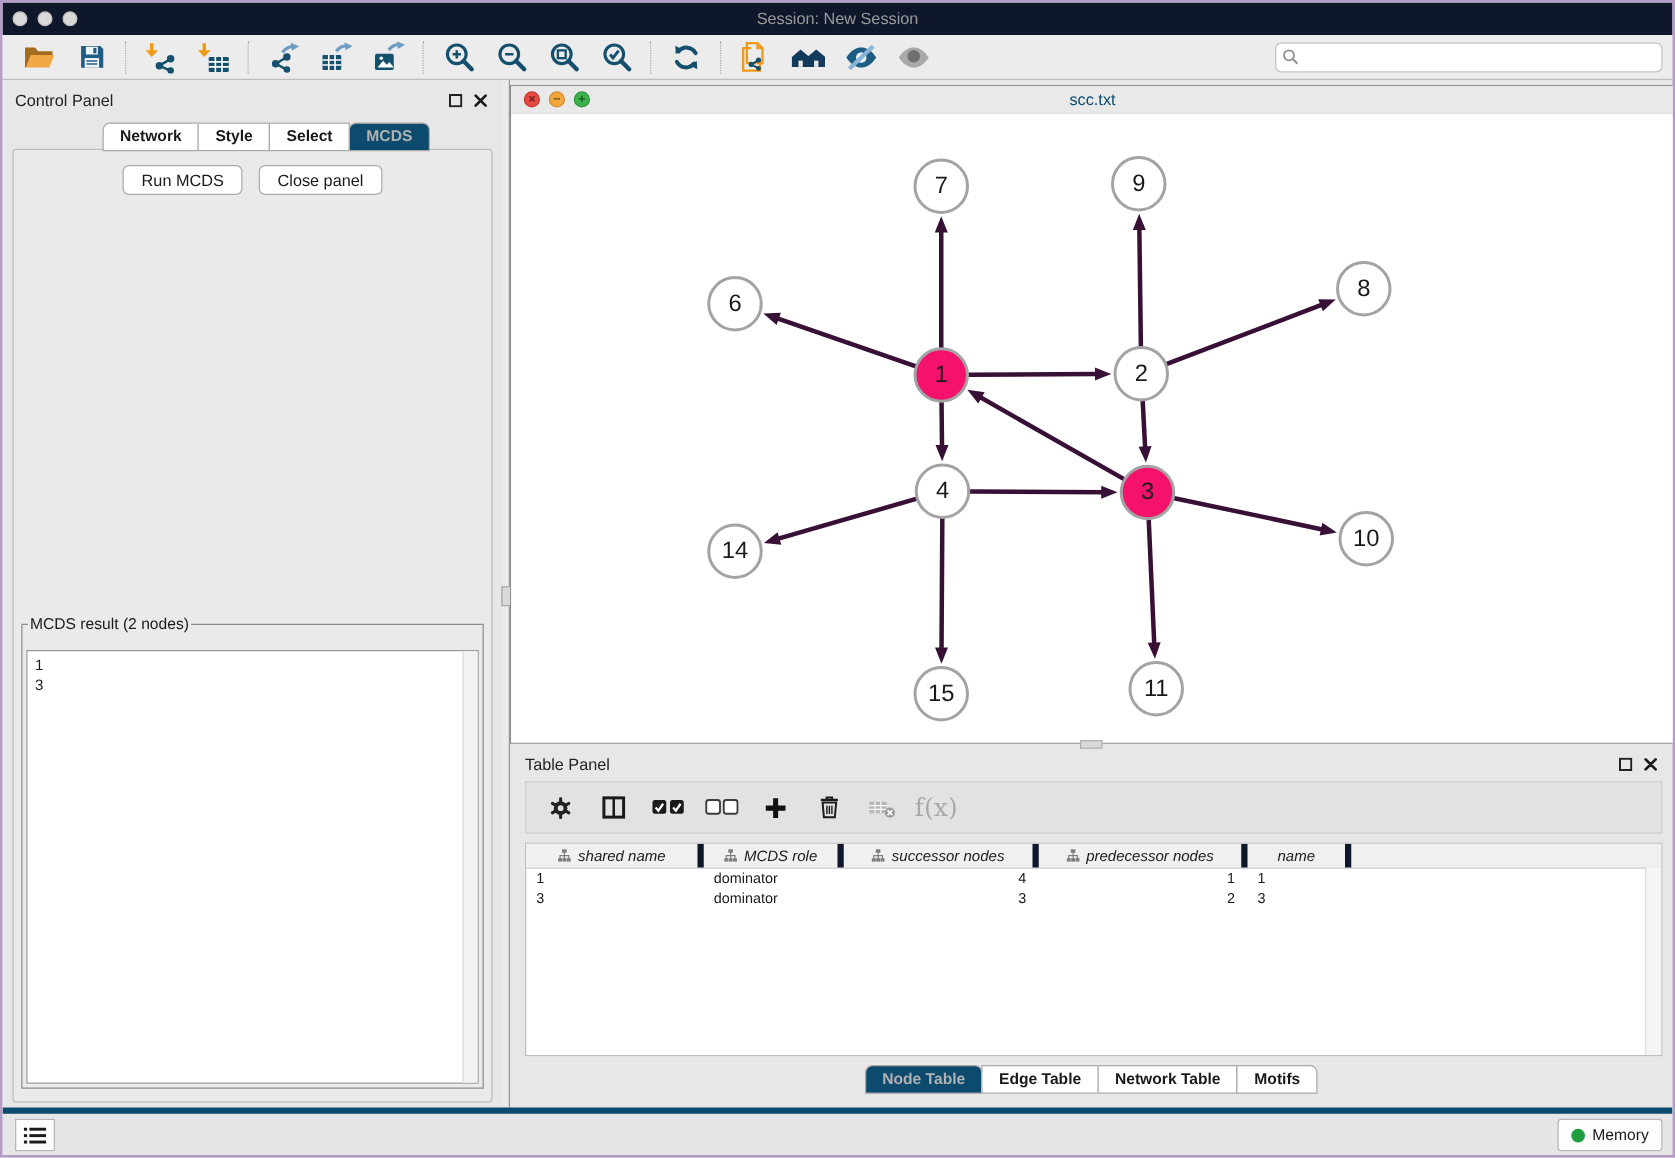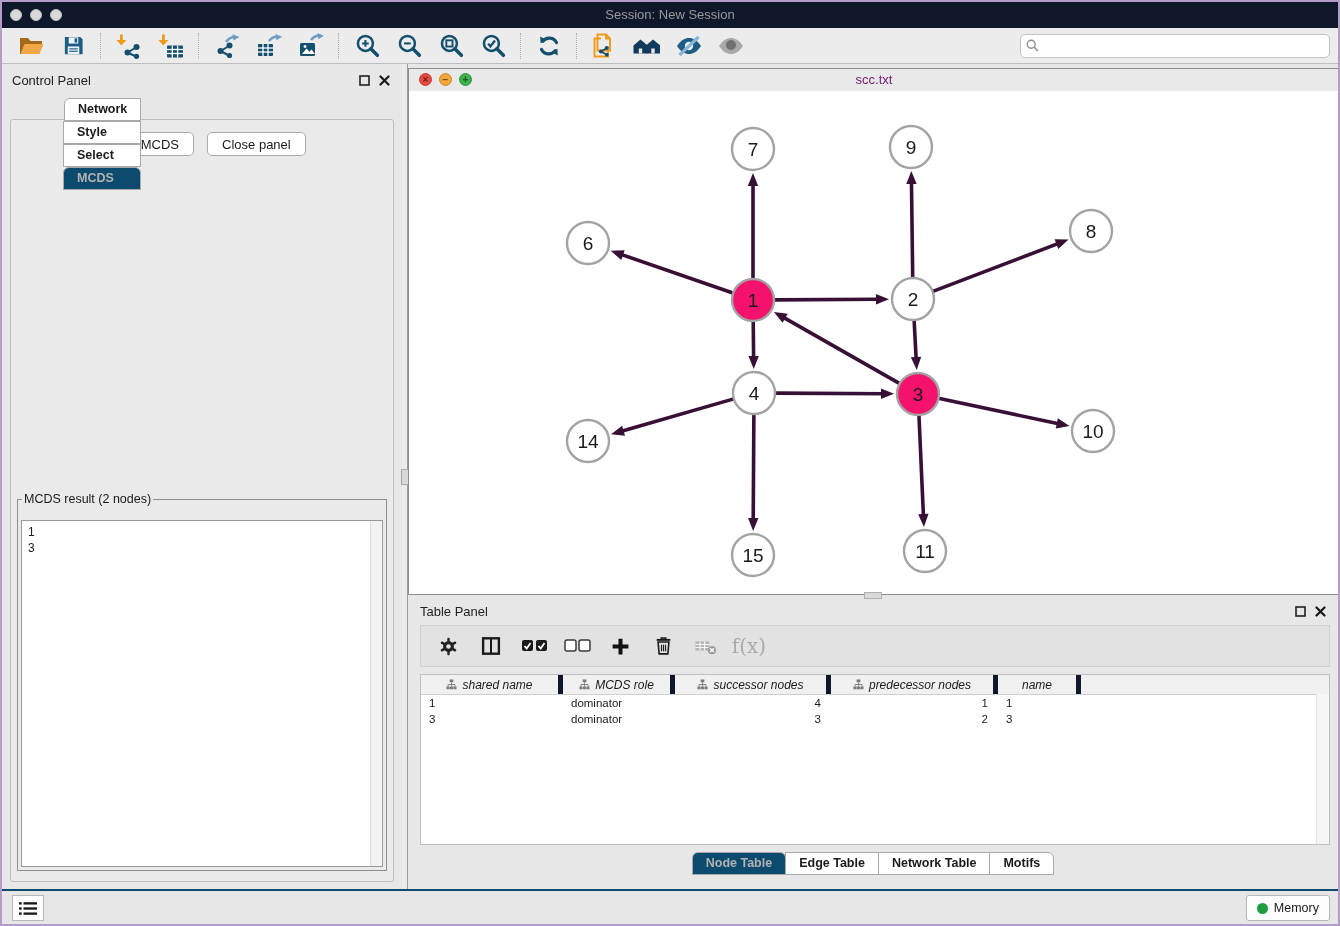--- a/index.html
+++ b/index.html
@@ -21,21 +21,21 @@
   .searchwrap{margin-left:auto;position:relative;}
   .searchwrap input{width:278px;height:22px;border:1px solid #c3c3c3;border-radius:5px;background:#fff;padding:0 6px 0 24px;font-size:12px;outline:none;}
   .searchwrap svg{position:absolute;left:6px;top:5px;}
   
   .phead{display:flex;align-items:center;font-size:13px;color:#222;}
   .phead .sp{flex:1;}
   .wbtn{width:16px;height:16px;display:flex;align-items:center;justify-content:center;margin-left:4px;}
   
   .control-panel{position:absolute;left:0;top:62px;width:400px;bottom:33px;background:#e7e7e7;}
   .control-panel .phead{padding:8px 10px 4px 10px;justify-content:space-between;}
-  .ctabs{position:absolute;left:62px;top:34px;display:flex;z-index:2;flex-direction:column;}
+  .ctabs{position:absolute;left:80px;top:34px;display:flex;z-index:2;}
   .tab{height:21px;line-height:21px;padding:0 13px;background:#fff;border:1px solid #a9a9a9;margin-left:-1px;font-size:12.5px;font-weight:bold;}
   .tab.first{border-radius:6px 0 0 0;margin-left:0;}
   .tab.last{border-radius:0 6px 0 0;}
   .tab.sel{background:#0c4a6e;color:#b2b2b2;border-radius:6px 6px 0 0;}
   .cbody{position:absolute;left:8px;right:8px;top:55px;bottom:9px;background:#eaeaea;border:1px solid #bdbdbd;border-radius:3px;}
   .optlabel{text-align:center;margin-top:21px;font-size:13px;}
   .selectbox{position:relative;margin:8px 36px 0 36px;height:23px;background:#fff;border:1px solid #ababab;border-radius:5px;display:flex;align-items:center;padding:0 10px;font-size:13px;box-sizing:border-box;}
   .selectbox svg{position:absolute;right:8px;top:3px;}
   .btnrow{display:flex;justify-content:center;gap:13px;margin-top:12px;}
   .pbtn{height:22px;background:#fff;border:1px solid #ababab;border-radius:5px;padding:0 14px;font-size:13px;display:flex;align-items:center;}
@@ -47,40 +47,40 @@
   .vsplit{position:absolute;left:400px;top:62px;width:6px;bottom:33px;background:#ebebeb;border-right:1px solid #9a9a9a;box-sizing:border-box;}
   .vsplit .grip{position:absolute;left:-1px;top:405px;width:7px;height:14px;background:#d8d8d8;border:1px solid #a8a8a8;}
   
   .netwin{position:absolute;left:406px;top:66px;width:932px;height:527px;border:1px solid #8e8e8e;box-sizing:border-box;background:#fff;}
   .netbar{height:22px;background:#e9e9e9;border-bottom:1px solid #b5b5b5;position:relative;}
   .mac{position:absolute;left:10px;top:4px;display:flex;gap:7px;}
   .mac span{width:13px;height:13px;border-radius:50%;display:flex;align-items:center;justify-content:center;font-size:10px;font-weight:bold;color:rgba(0,0,0,.55);box-sizing:border-box;}
   .mac .r{background:#e8493f;border:1px solid #c43a32;}
   .mac .y{background:#f2a63c;border:1px solid #d18a27;}
   .mac .g{background:#3db24b;border:1px solid #2f9440;}
-  .netbar .title{position:absolute;left:0;right:0;top:3px;text-align:center;font-size:13px;color:#701a75;}
+  .netbar .title{position:absolute;left:0;right:0;top:3px;text-align:center;font-size:13px;color:#0c4a6e;}
   .canvas{position:absolute;left:0;top:22px;right:0;bottom:0;background:#fff;}
   .hsplit-grip{position:absolute;left:862px;top:590px;width:16px;height:5px;background:#d9d9d9;border:1px solid #b0b0b0;z-index:3;}
   
   .table-panel{position:absolute;left:406px;top:595px;right:0;bottom:33px;background:#e7e7e7;}
   .table-panel .phead{padding:6px 10px 2px 12px;}
   .tp-toolbar{margin:4px 8px 0 12px;height:42px;background:#e2e2e2;border:1px solid #cfcfcf;display:flex;align-items:center;gap:9px;padding:0 10px;box-sizing:border-box;}
   .tpi{width:34px;height:32px;display:flex;align-items:center;justify-content:center;}
   .fx{font-family:"DejaVu Serif",serif;color:#a9a9a9;font-size:20px;}
   .ttable{position:absolute;left:12px;right:8px;top:77px;bottom:46px;background:#fff;border:1px solid #bfbfbf;overflow:hidden;}
   .thead{display:flex;height:19px;background:#f0f0f0;border-bottom:1px solid #cfcfcf;font-size:12px;}
   .thcell{display:flex;align-items:center;justify-content:center;gap:5px;border-right:5px solid #0f172a;box-sizing:border-box;font-style:italic;}
   .trow{display:flex;height:16px;font-size:11.5px;align-items:center;}
   .tcell{box-sizing:border-box;overflow:hidden;white-space:nowrap;}
   .c0{width:142px;} .c1{width:112px;} .c2{width:156px;} .c3{width:167px;} .c4{width:83px;}
   .left{text-align:left;padding-left:8px;} .right{text-align:right;padding-right:10px;}
   .tscroll{position:absolute;right:0;top:19px;bottom:0;width:12px;background:#f5f5f5;border-left:1px solid #e0e0e0;}
   .btabs{position:absolute;left:0;right:0;bottom:16px;display:flex;justify-content:center;}
   
-  .statusbar{position:absolute;left:0;right:0;bottom:0;height:33px;background:#e6e6e6;border-top:2px solid #0c4a6e;}
+  .statusbar{position:absolute;left:0;right:0;bottom:0;height:33px;background:#e6e6e6;border-top:5px solid #0c4a6e;}
   .listbtn{position:absolute;left:10px;top:4px;width:30px;height:24px;background:#fdfdfd;border:1px solid #b8b8b8;display:flex;align-items:center;justify-content:center;}
   .membtn{position:absolute;right:8px;top:4px;height:24px;background:#fdfdfd;border:1px solid #b8b8b8;border-radius:3px;display:flex;align-items:center;gap:6px;padding:0 10px;font-size:12.5px;}
   .memdot{width:11px;height:11px;border-radius:50%;background:#1e9e3e;}
 </style>
 </head>
 <body>
 
 <div class="titlebar">
   <div class="tl-group">
     <span class="tl"></span>

